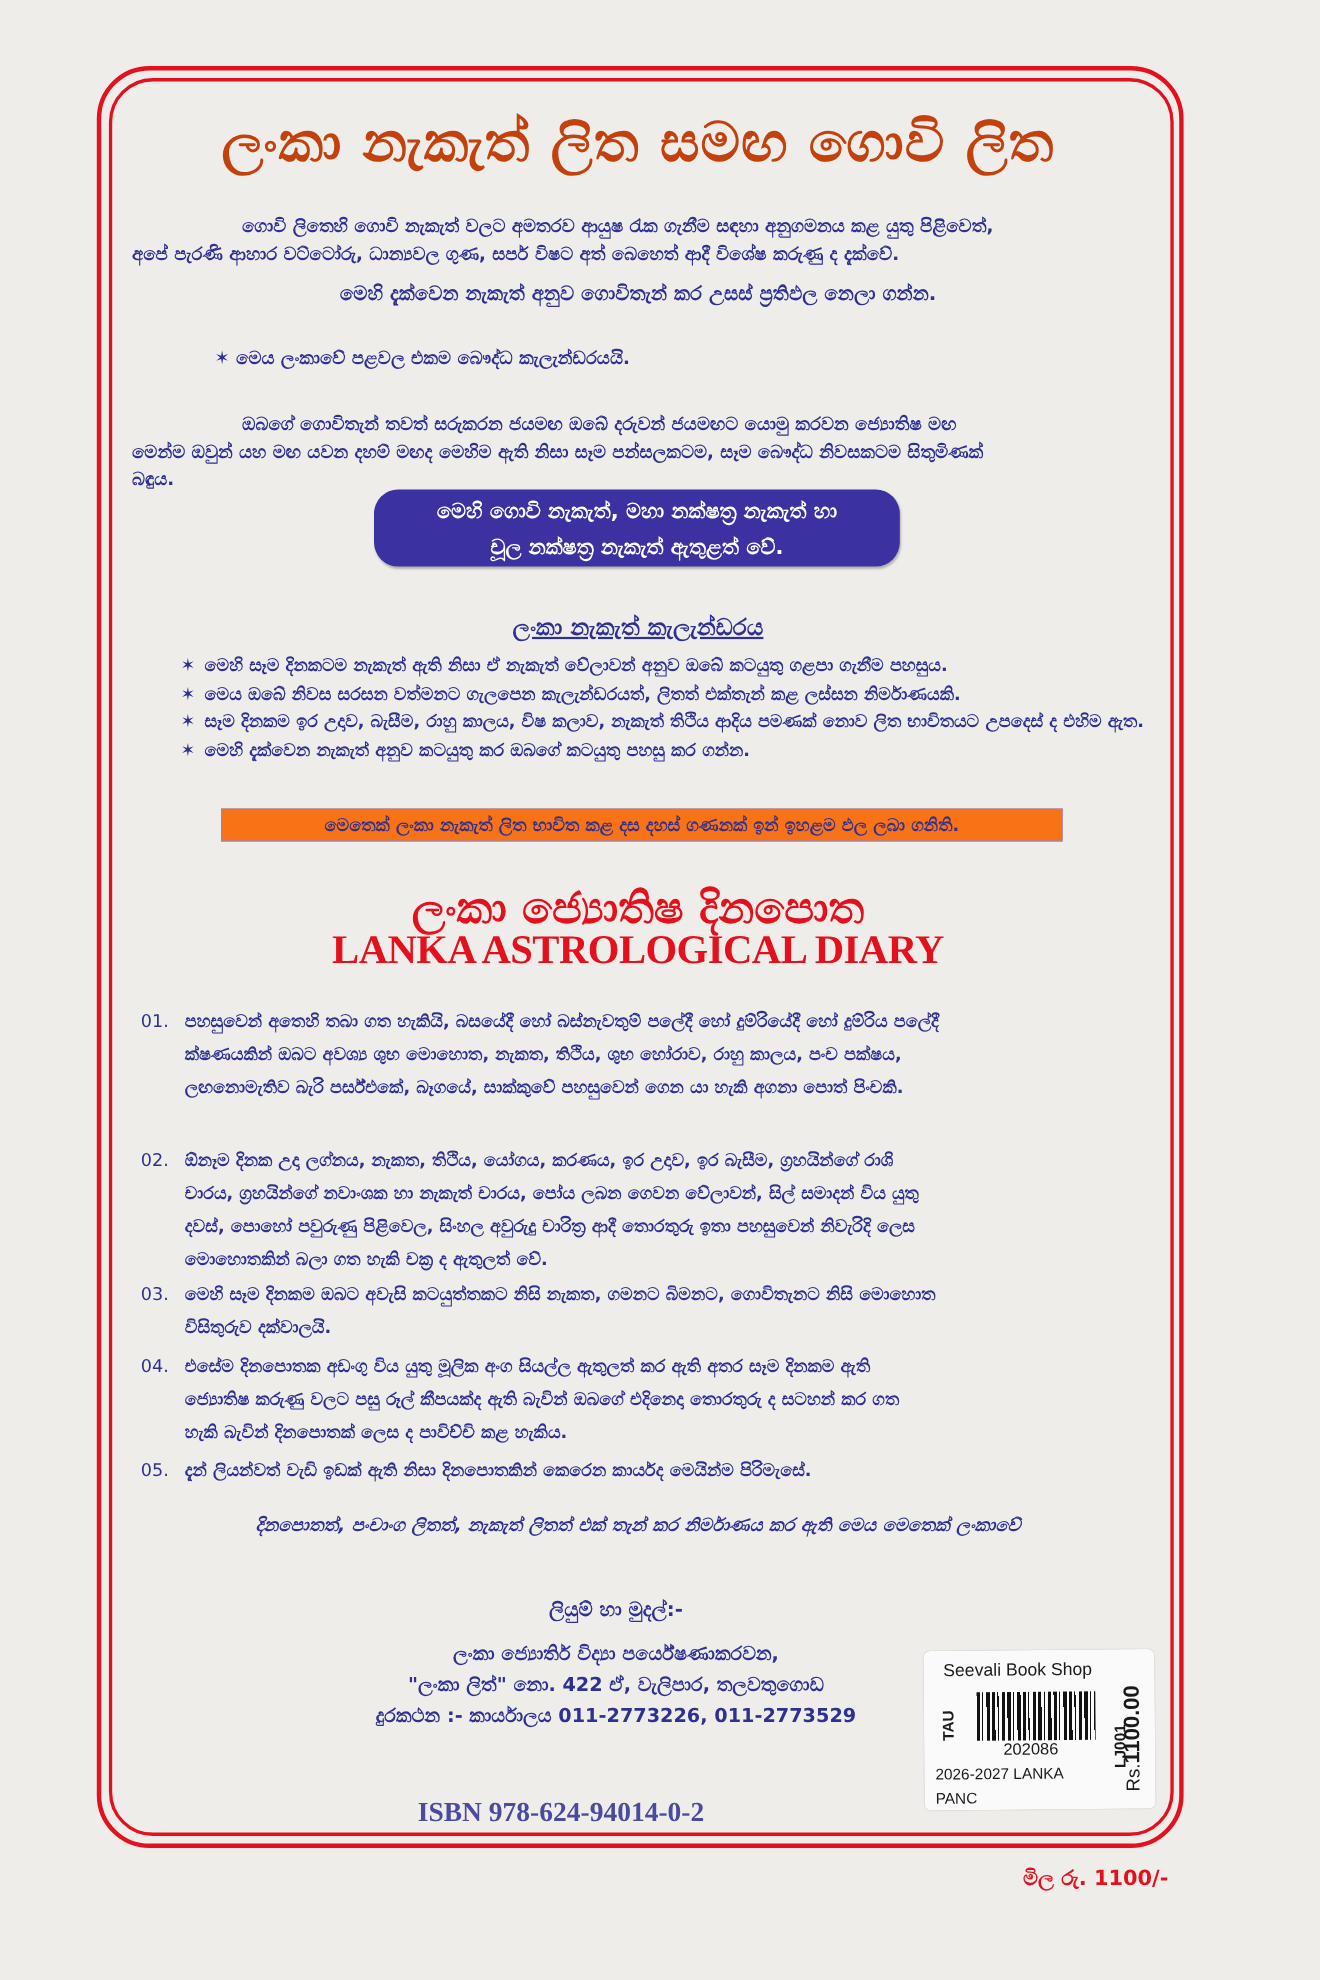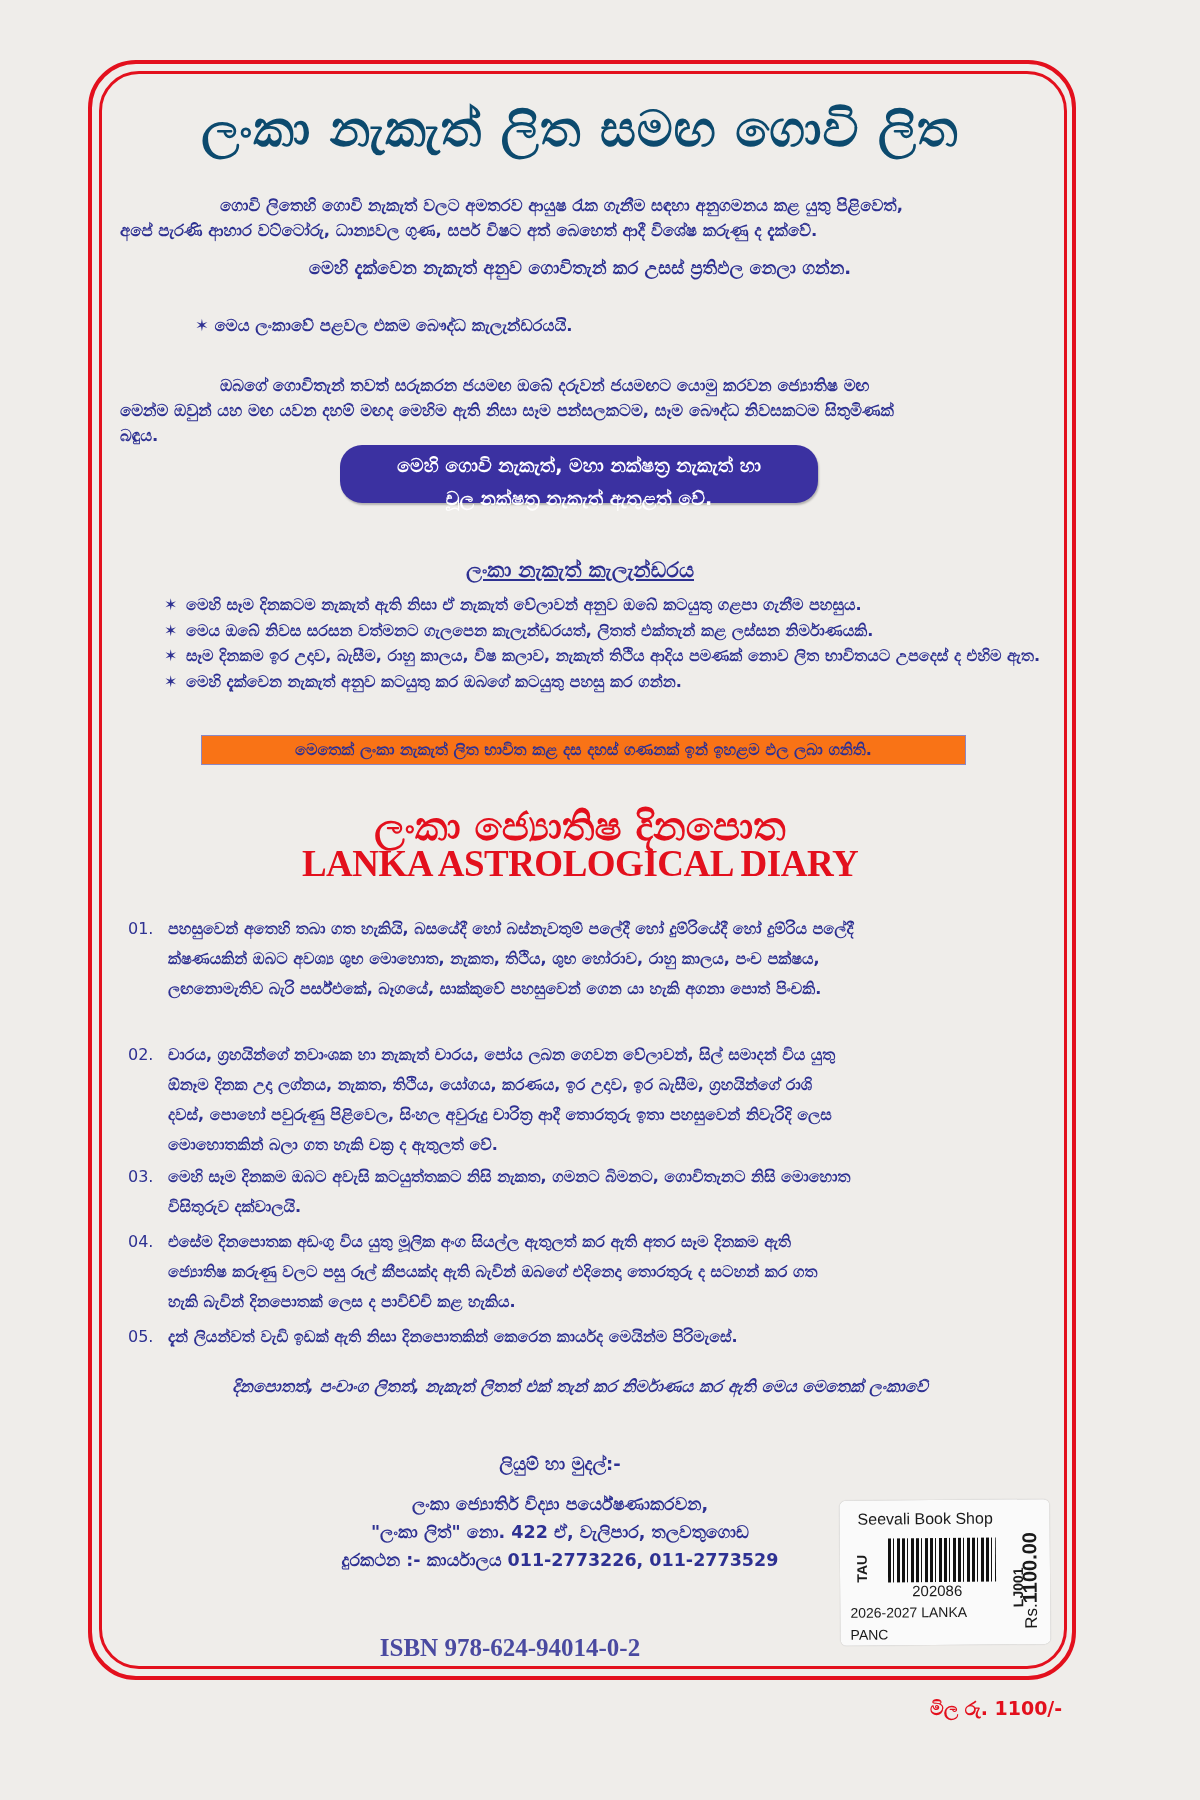--- a/index.html
+++ b/index.html
@@ -11,26 +11,26 @@
   }
   .frame {
     position: absolute; border: 4px solid #e3101d; border-radius: 48px;
   }
   .frame-outer { left: 88px; top: 60px; width: 980px; height: 1612px; border-width: 4px; }
   .frame-inner { left: 99px; top: 71px; width: 962px; height: 1592px; border-width: 3px; border-radius: 40px; }
 
   .abs { position: absolute; }
   .title-si {
     left: 100px; width: 960px; top: 100px; text-align: center;
-    color: #0c4a6e; font-size: 50px; font-weight: bold; letter-spacing: 1px;
+    color: #c2410c; font-size: 50px; font-weight: bold; letter-spacing: 1px;
   }
   .para { font-size: 16.5px; font-weight: bold; line-height: 25px; color: #2e3192; }
   .center { text-align: center; }
   .blue-box {
-    left: 340px; top: 445px; width: 478px; height: 58px;
+    left: 340px; top: 445px; width: 478px; height: 70px;
     background: #3b31a1; border-radius: 22px; color: #fff;
     font-size: 19px; font-weight: bold; text-align: center; line-height: 33px;
     padding-top: 4px; box-sizing: border-box;
     box-shadow: 1px 2px 2px rgba(0,0,0,0.25);
   }
   .sub-heading {
     left: 100px; width: 960px; top: 558px; text-align: center;
     font-size: 21px; font-weight: bold; text-decoration: underline;
   }
   .bullets { left: 164px; top: 592px; width: 880px; font-size: 16px; font-weight: bold; line-height: 25.5px; }
@@ -139,22 +139,22 @@
       <div>ක්ෂණයකින් ඔබට අවශ්‍ය ශුභ මොහොත, නැකත, තිථිය, ශුභ හෝරාව, රාහු කාලය, පංච පක්ෂය,</div>
       <div>ලඟනොමැතිව බැරි පර්ස්එකේ, බෑගයේ, සාක්කුවේ පහසුවෙන් ගෙන යා හැකි අගනා පොත් පිංචකි.</div>
     </div>
   </div>
 </div>
 
 <div class="abs numbered" style="top:1040px;">
   <div class="num-row">
       <span class="num">02.</span>
     <div>
+      <div>ඕනෑම දිනක උදා ලග්නය, නැකත, තිථිය, යෝගය, කරණය, ඉර උදාව, ඉර බැසීම, ග්‍රහයින්ගේ රාශි</div>
       <div>චාරය, ග්‍රහයින්ගේ නවාංශක හා නැකැත් චාරය, පෝය ලබන ගෙවන වේලාවන්, සිල් සමාදන් විය යුතු</div>
-      <div>ඕනෑම දිනක උදා ලග්නය, නැකත, තිථිය, යෝගය, කරණය, ඉර උදාව, ඉර බැසීම, ග්‍රහයින්ගේ රාශි</div>
       <div>දවස්, පොහෝ පවුරුණු පිළිවෙල, සිංහල අවුරුදු චාරිත්‍ර ආදී තොරතුරු ඉතා පහසුවෙන් නිවැරිදි ලෙස</div>
       <div>මොහොතකින් බලා ගත හැකි චක්‍ර ද ඇතුලත් වේ.</div>
     </div>
   </div>
 </div>
 
 <div class="abs numbered" style="top:1162px;">
   <div class="num-row">
       <span class="num">03.</span>
     <div>

